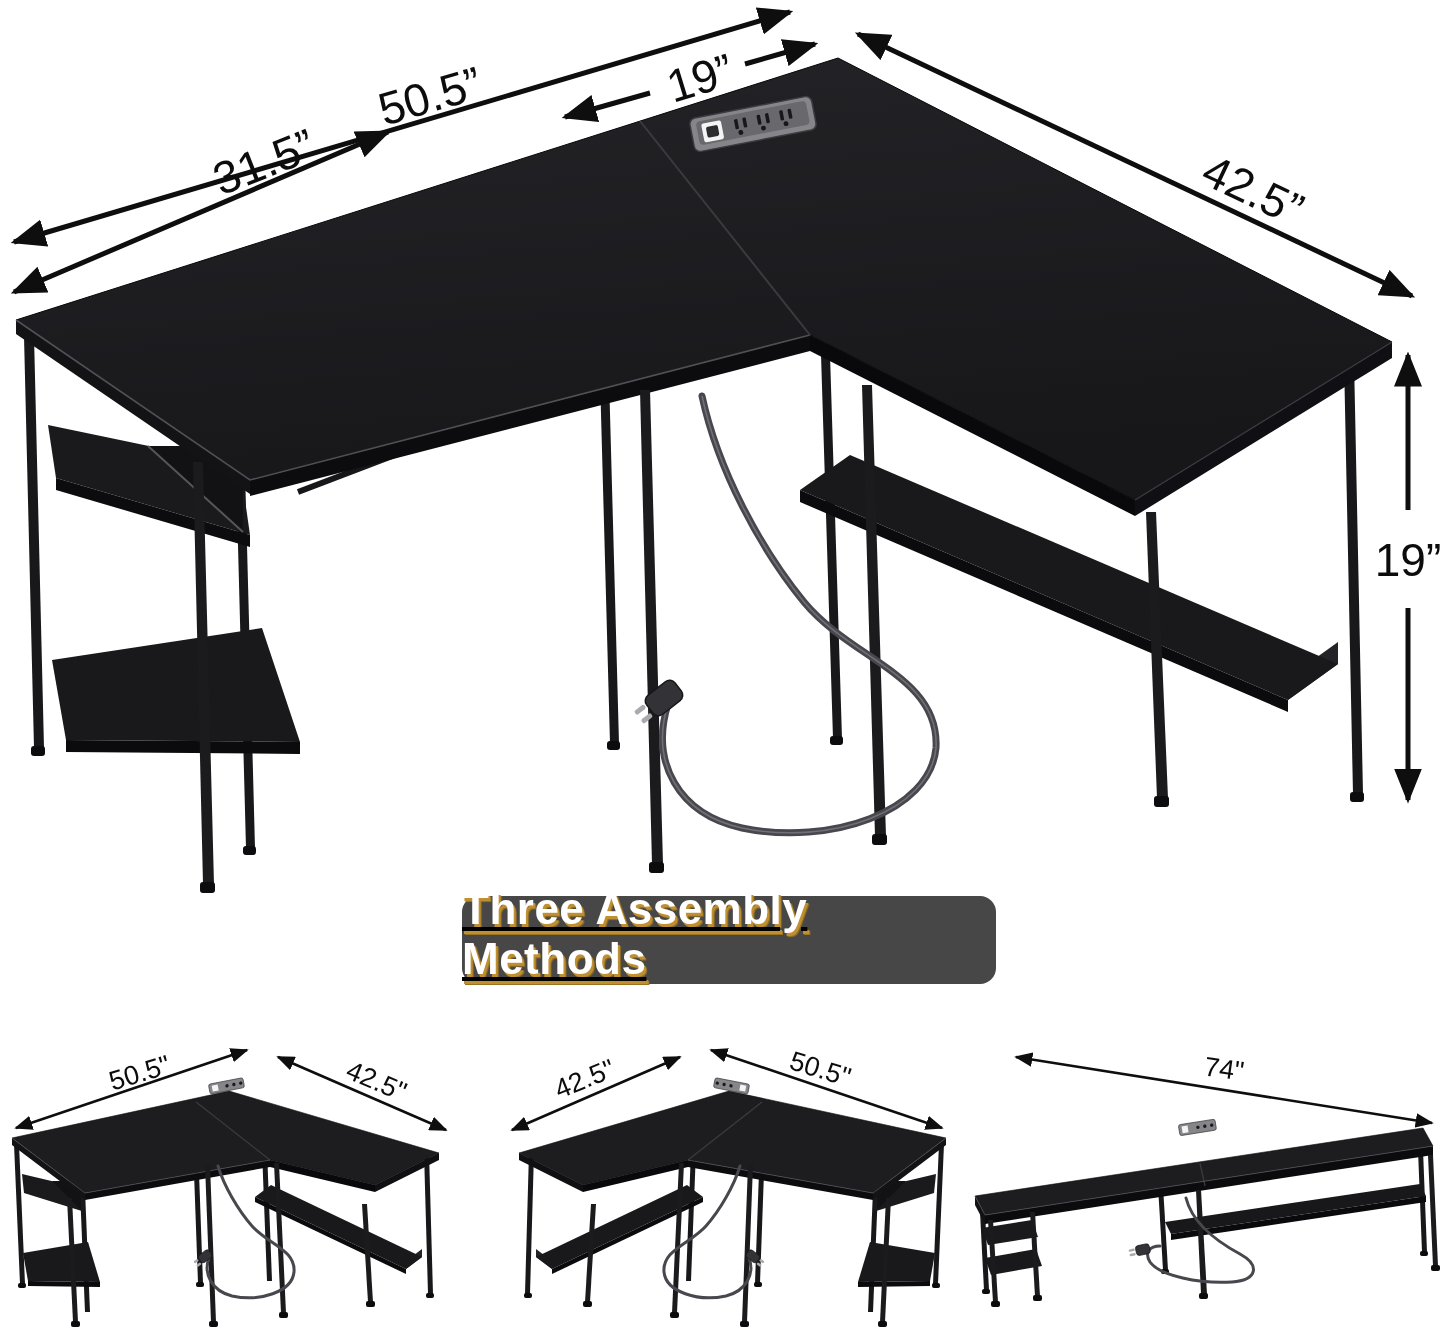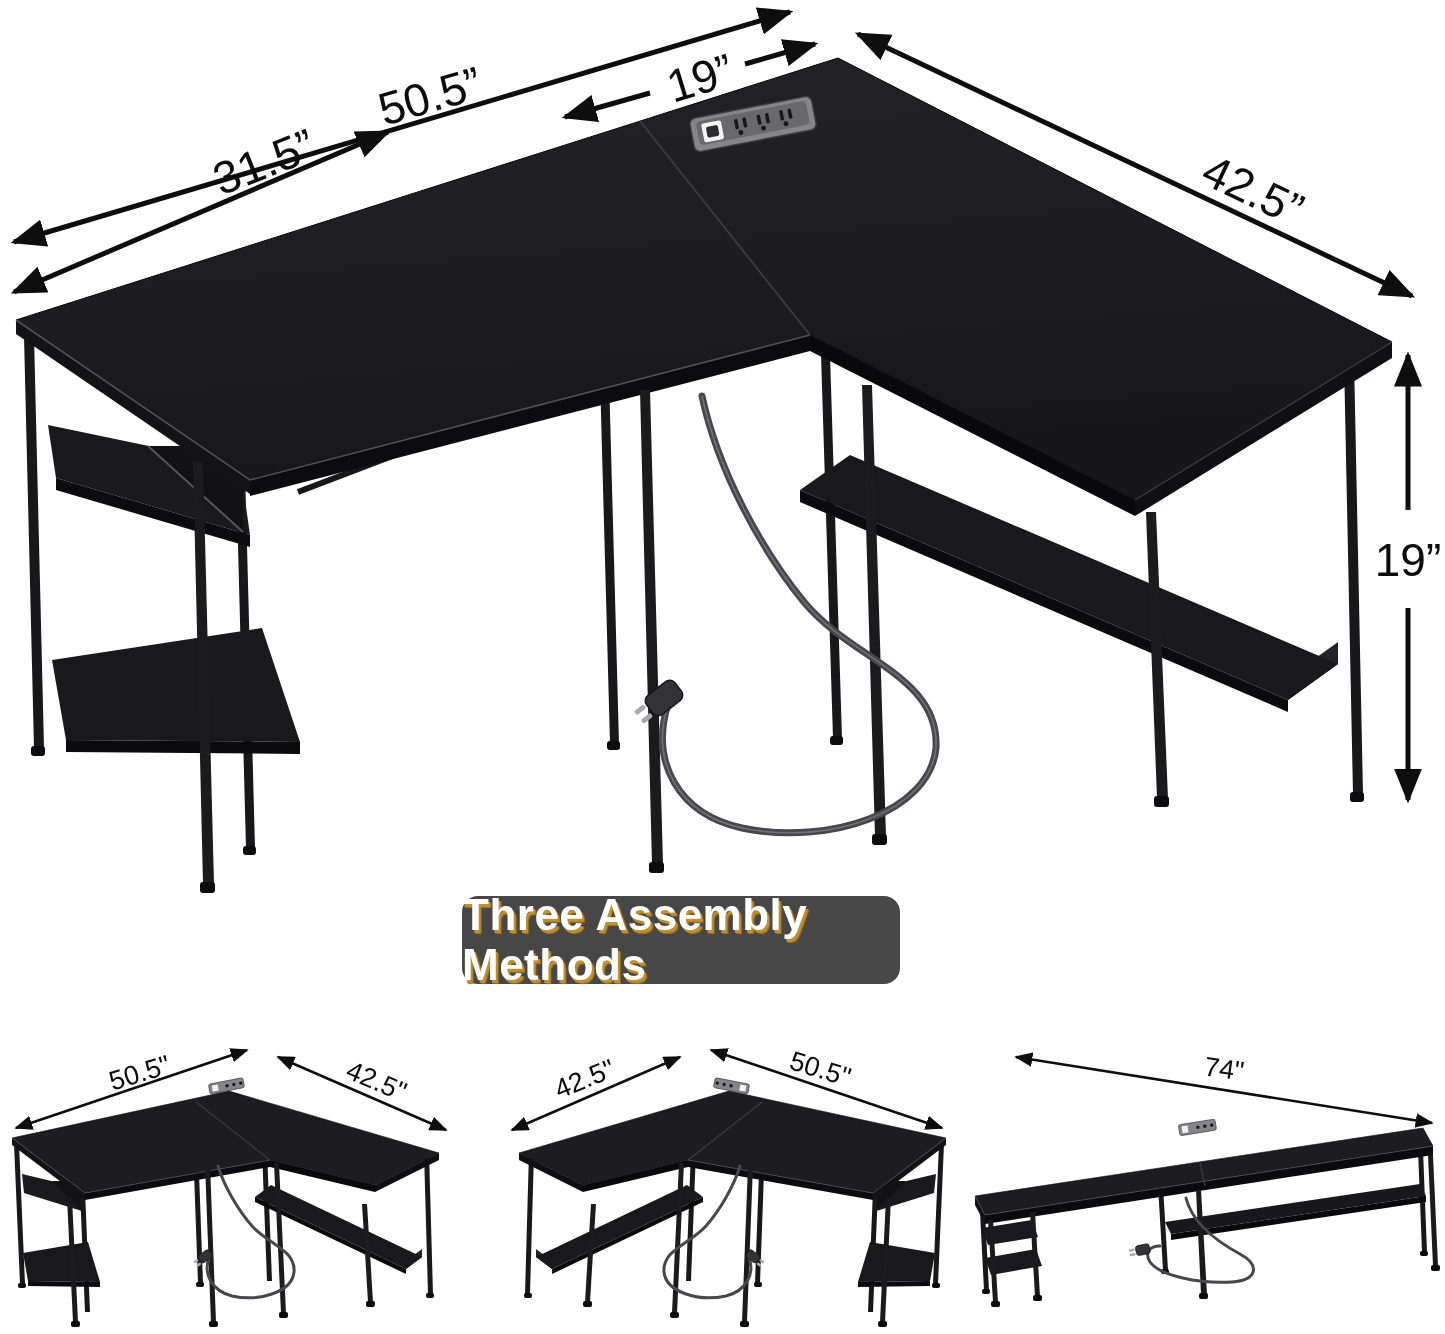--- a/index.html
+++ b/index.html
@@ -5,22 +5,22 @@
   html,body{margin:0;padding:0;background:#fff;}
   .stage{position:relative;width:1445px;height:1334px;margin:0 auto;background:#fff;overflow:hidden;
          font-family:"Liberation Sans",sans-serif;}
   svg{position:absolute;left:0;display:block;}
   #main-svg{top:0;}
   #row-svg{top:1000px;}
   .dim-line{stroke:#0e0e0e;stroke-width:5;fill:none;}
   .dim-line-sm{stroke:#0e0e0e;stroke-width:2.6;fill:none;}
   .dim-text{font-size:46px;fill:#0c0c0c;text-anchor:middle;}
   .dim-text-sm{font-size:27px;fill:#0c0c0c;text-anchor:middle;}
-  .banner{position:absolute;left:462px;top:896px;width:438px;height:88px;background:#474747;
-          border-radius:16px;display:flex;align-items:center;justify-content:center;}
+  .banner{position:absolute;left:462px;top:896px;width:534px;height:88px;background:#474747;
+          border-radius:16px;display:flex;align-items:flex-end;justify-content:center;text-decoration:underline;}
   .banner span{color:#fff;font-size:44px;font-weight:700;letter-spacing:.5px;
           text-shadow:2px 3px 0 #bf8f33, 3px 4px 1px #9c741f;}
 </style>
 </head>
 <body>
 
 <div class="stage">
 
 <svg id="main-svg" width="1445" height="895" viewBox="0 0 1445 895">
   <defs>

